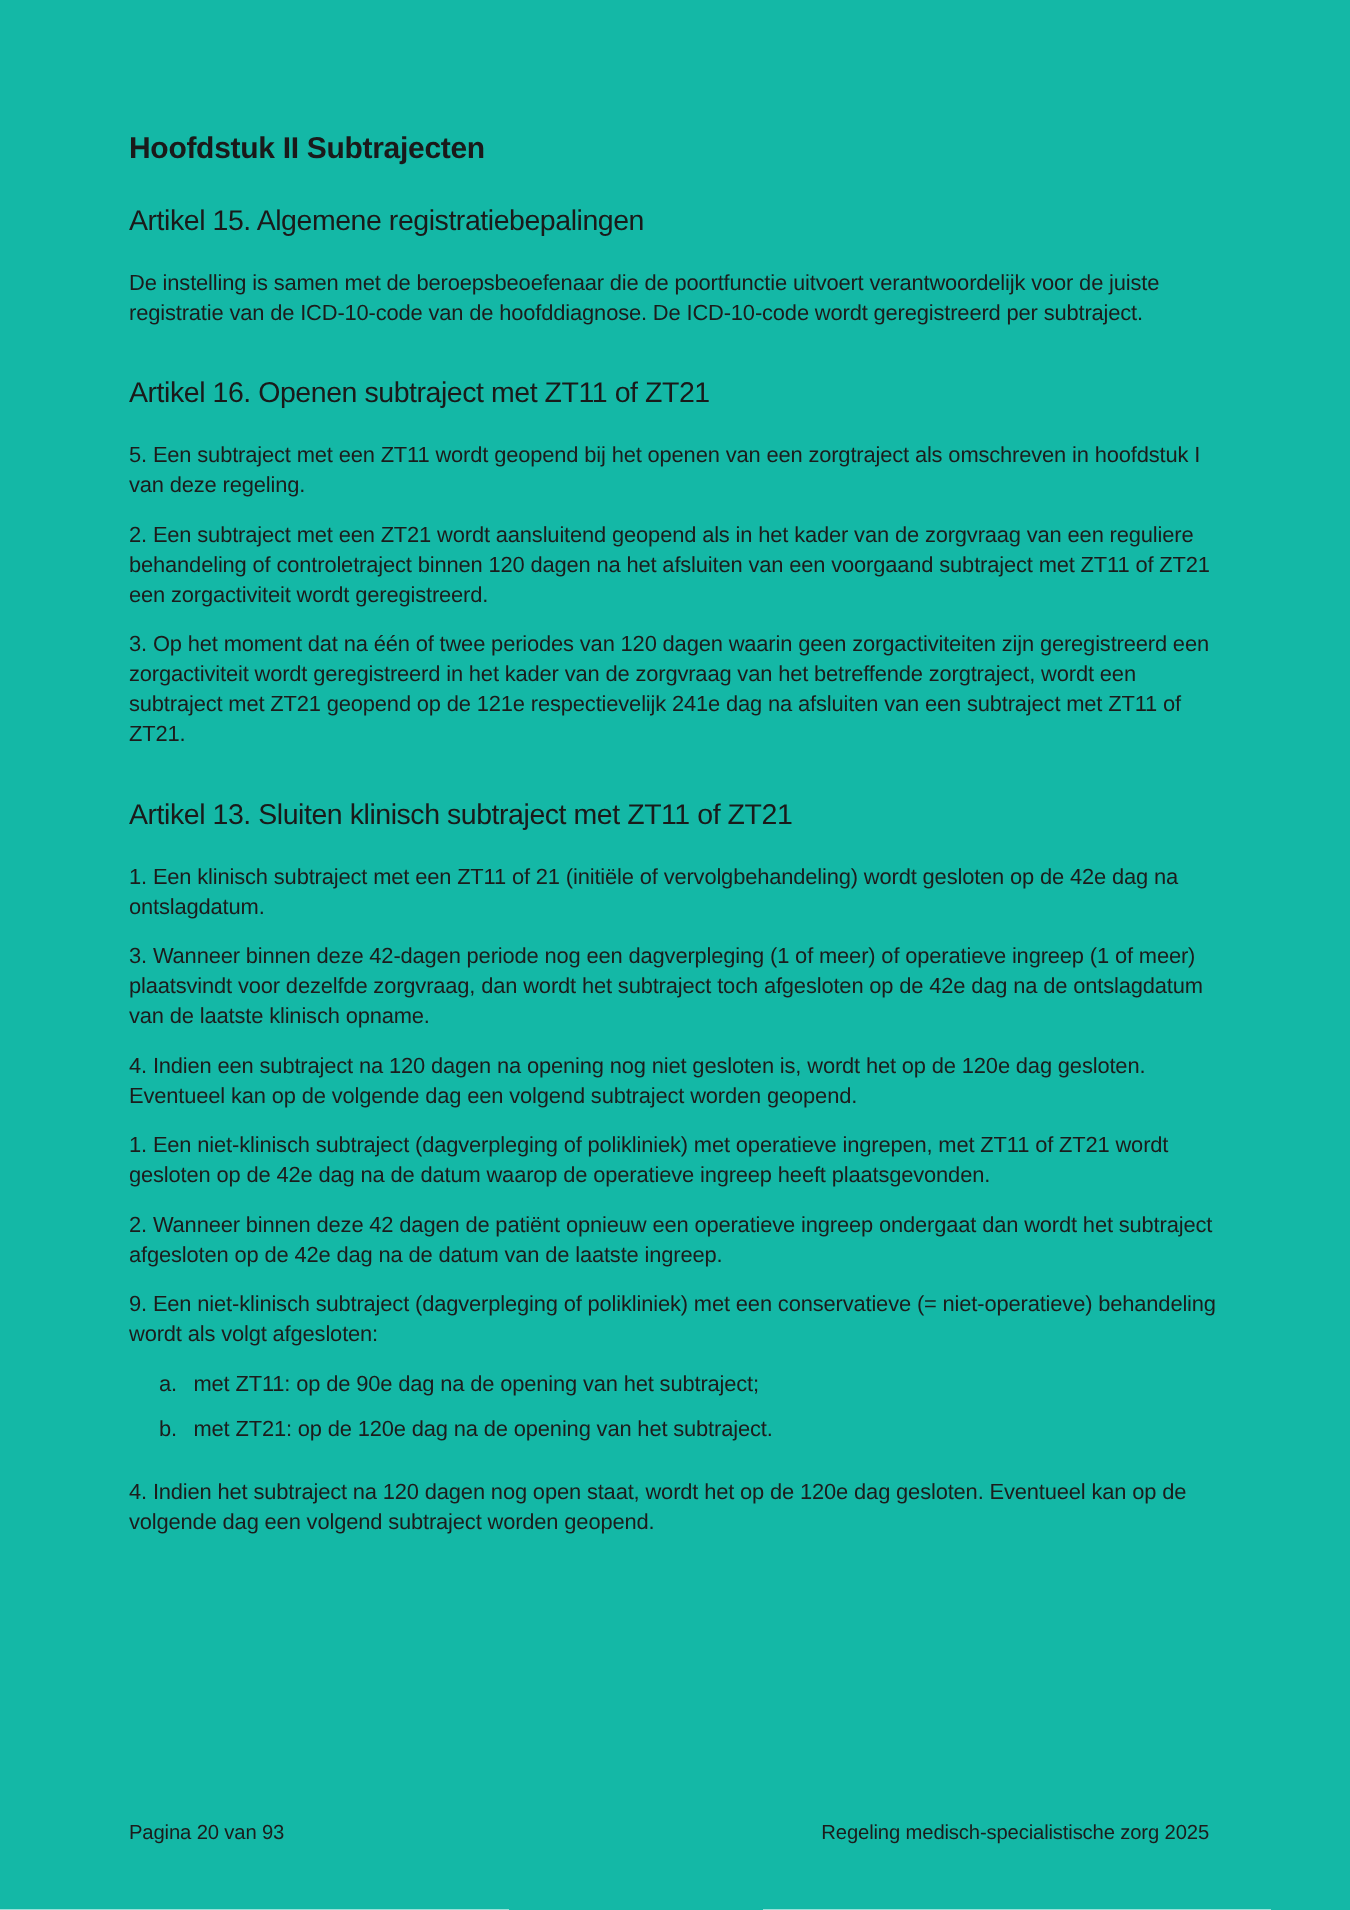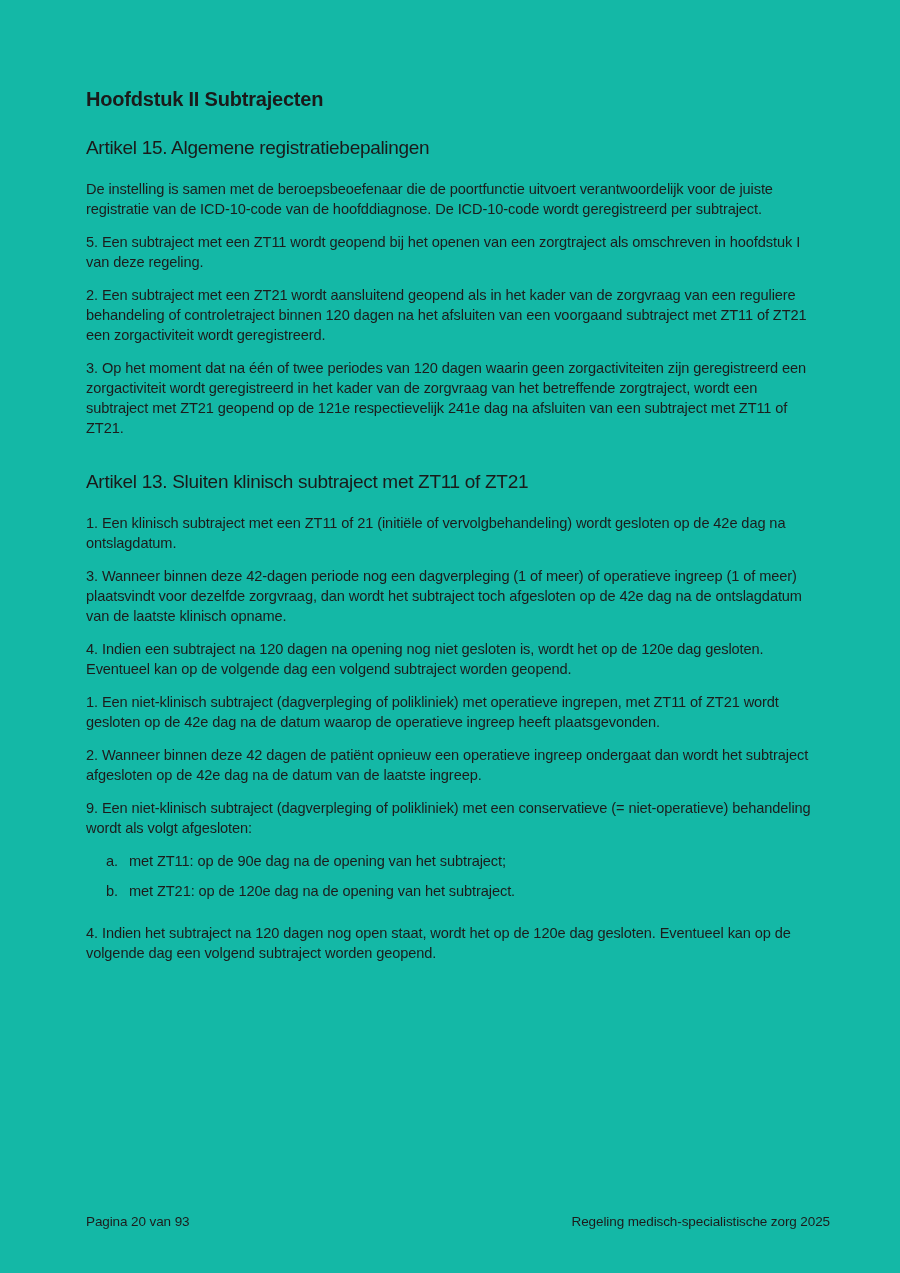--- a/index.html
+++ b/index.html
@@ -58,21 +58,21 @@
     letter-spacing: -0.1px;
   }
   ol.sub-list .marker {
     width: 23px;
     margin-left: 20px;
     flex: 0 0 auto;
   }
   .footer {
     position: absolute;
     left: 86px;
-    right: 70px;
+    right: 94px;
     top: 1213px;
     display: flex;
     justify-content: space-between;
     font-size: 13.5px;
     line-height: 17px;
     letter-spacing: -0.1px;
     color: #1c1c1c;
   }
 </style>
 </head>
@@ -82,20 +82,21 @@
   <div class="content">
 
     <h1 class="chapter">Hoofdstuk II Subtrajecten</h1>
 
     <section>
       <h2 class="article" style="margin-top:0">Artikel 15. Algemene registratiebepalingen</h2>
       <p class="body-par">De instelling is samen met de beroepsbeoefenaar die de poortfunctie uitvoert verantwoordelijk voor de juiste registratie van de ICD-10-code van de hoofddiagnose. De ICD-10-code wordt geregistreerd per subtraject.</p>
     </section>
 
     <section>
+      <h2 class="article">Artikel 16. Openen subtraject met ZT11 of ZT21</h2>
       <p class="body-par">5. Een subtraject met een ZT11 wordt geopend bij het openen van een zorgtraject als omschreven in hoofdstuk I van deze regeling.</p>
       <p class="body-par">2. Een subtraject met een ZT21 wordt aansluitend geopend als in het kader van de zorgvraag van een reguliere behandeling of controletraject binnen 120 dagen na het afsluiten van een voorgaand subtraject met ZT11 of ZT21 een zorgactiviteit wordt geregistreerd.</p>
       <p class="body-par">3. Op het moment dat na één of twee periodes van 120 dagen waarin geen zorgactiviteiten zijn geregistreerd een zorgactiviteit wordt geregistreerd in het kader van de zorgvraag van het betreffende zorgtraject, wordt een subtraject met ZT21 geopend op de 121e respectievelijk 241e dag na afsluiten van een subtraject met ZT11 of ZT21.</p>
     </section>
 
     <section>
       <h2 class="article">Artikel 13. Sluiten klinisch subtraject met ZT11 of ZT21</h2>
       <p class="body-par">1. Een klinisch subtraject met een ZT11 of 21 (initiële of vervolgbehandeling) wordt gesloten op de 42e dag na ontslagdatum.</p>
       <p class="body-par">3. Wanneer binnen deze 42-dagen periode nog een dagverpleging (1 of meer) of operatieve ingreep (1 of meer) plaatsvindt voor dezelfde zorgvraag, dan wordt het subtraject toch afgesloten op de 42e dag na de ontslagdatum van de laatste klinisch opname.</p>
       <p class="body-par">4. Indien een subtraject na 120 dagen na opening nog niet gesloten is, wordt het op de 120e dag gesloten. Eventueel kan op de volgende dag een volgend subtraject worden geopend.</p>

